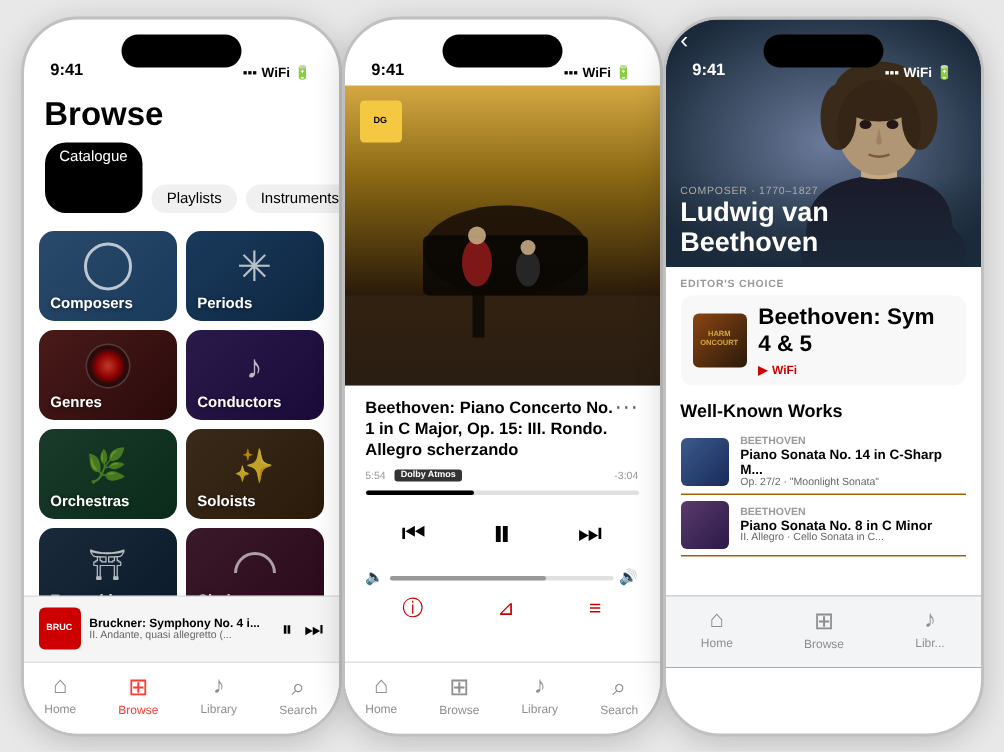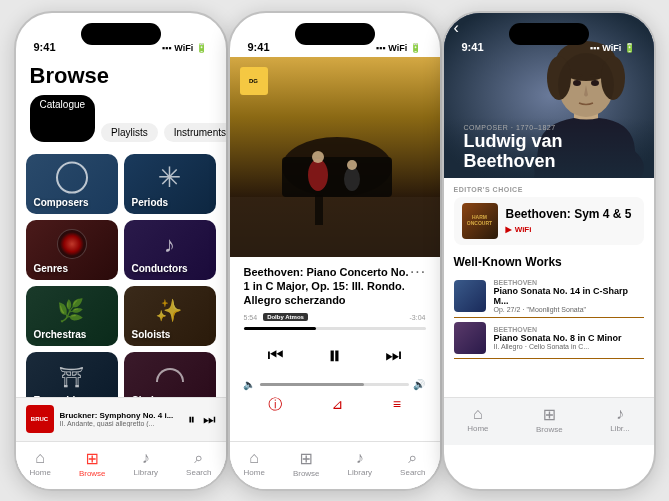--- a/index.html
+++ b/index.html
@@ -412,21 +412,21 @@
       top: 6px;
       left: 10px;
       font-size: 16px;
       color: #fff;
       cursor: pointer;
     }
     .composer-meta {
       position: absolute;
       bottom: 6px;
       left: 0; right: 0;
-      padding: 0 20px;
+      padding: 0 10px;
     }
     .composer-tag {
       font-size: 7px;
       color: #aaa;
       font-weight: 500;
       letter-spacing: 0.5px;
       text-transform: uppercase;
       margin-bottom: 1px;
     }
     .composer-name {
@@ -468,21 +468,21 @@
       background: linear-gradient(135deg, #8b4513 0%, #2a1a0a 100%);
       flex-shrink: 0;
       display: flex;
       align-items: center;
       justify-content: center;
       font-size: 6px;
       color: #d4a843;
       font-weight: 700;
     }
     .ec-info { flex: 1; }
-    .ec-title { font-size: 12px; font-weight: 600; color: #000; line-height: 1.2; }
+    .ec-title { font-size: 15px; font-weight: 600; color: #000; line-height: 1.2; }
     .ec-play {
       display: flex;
       align-items: center;
       gap: 3px;
       margin-top: 3px;
       color: #cc0000;
       font-size: 8px;
       font-weight: 600;
     }
 

